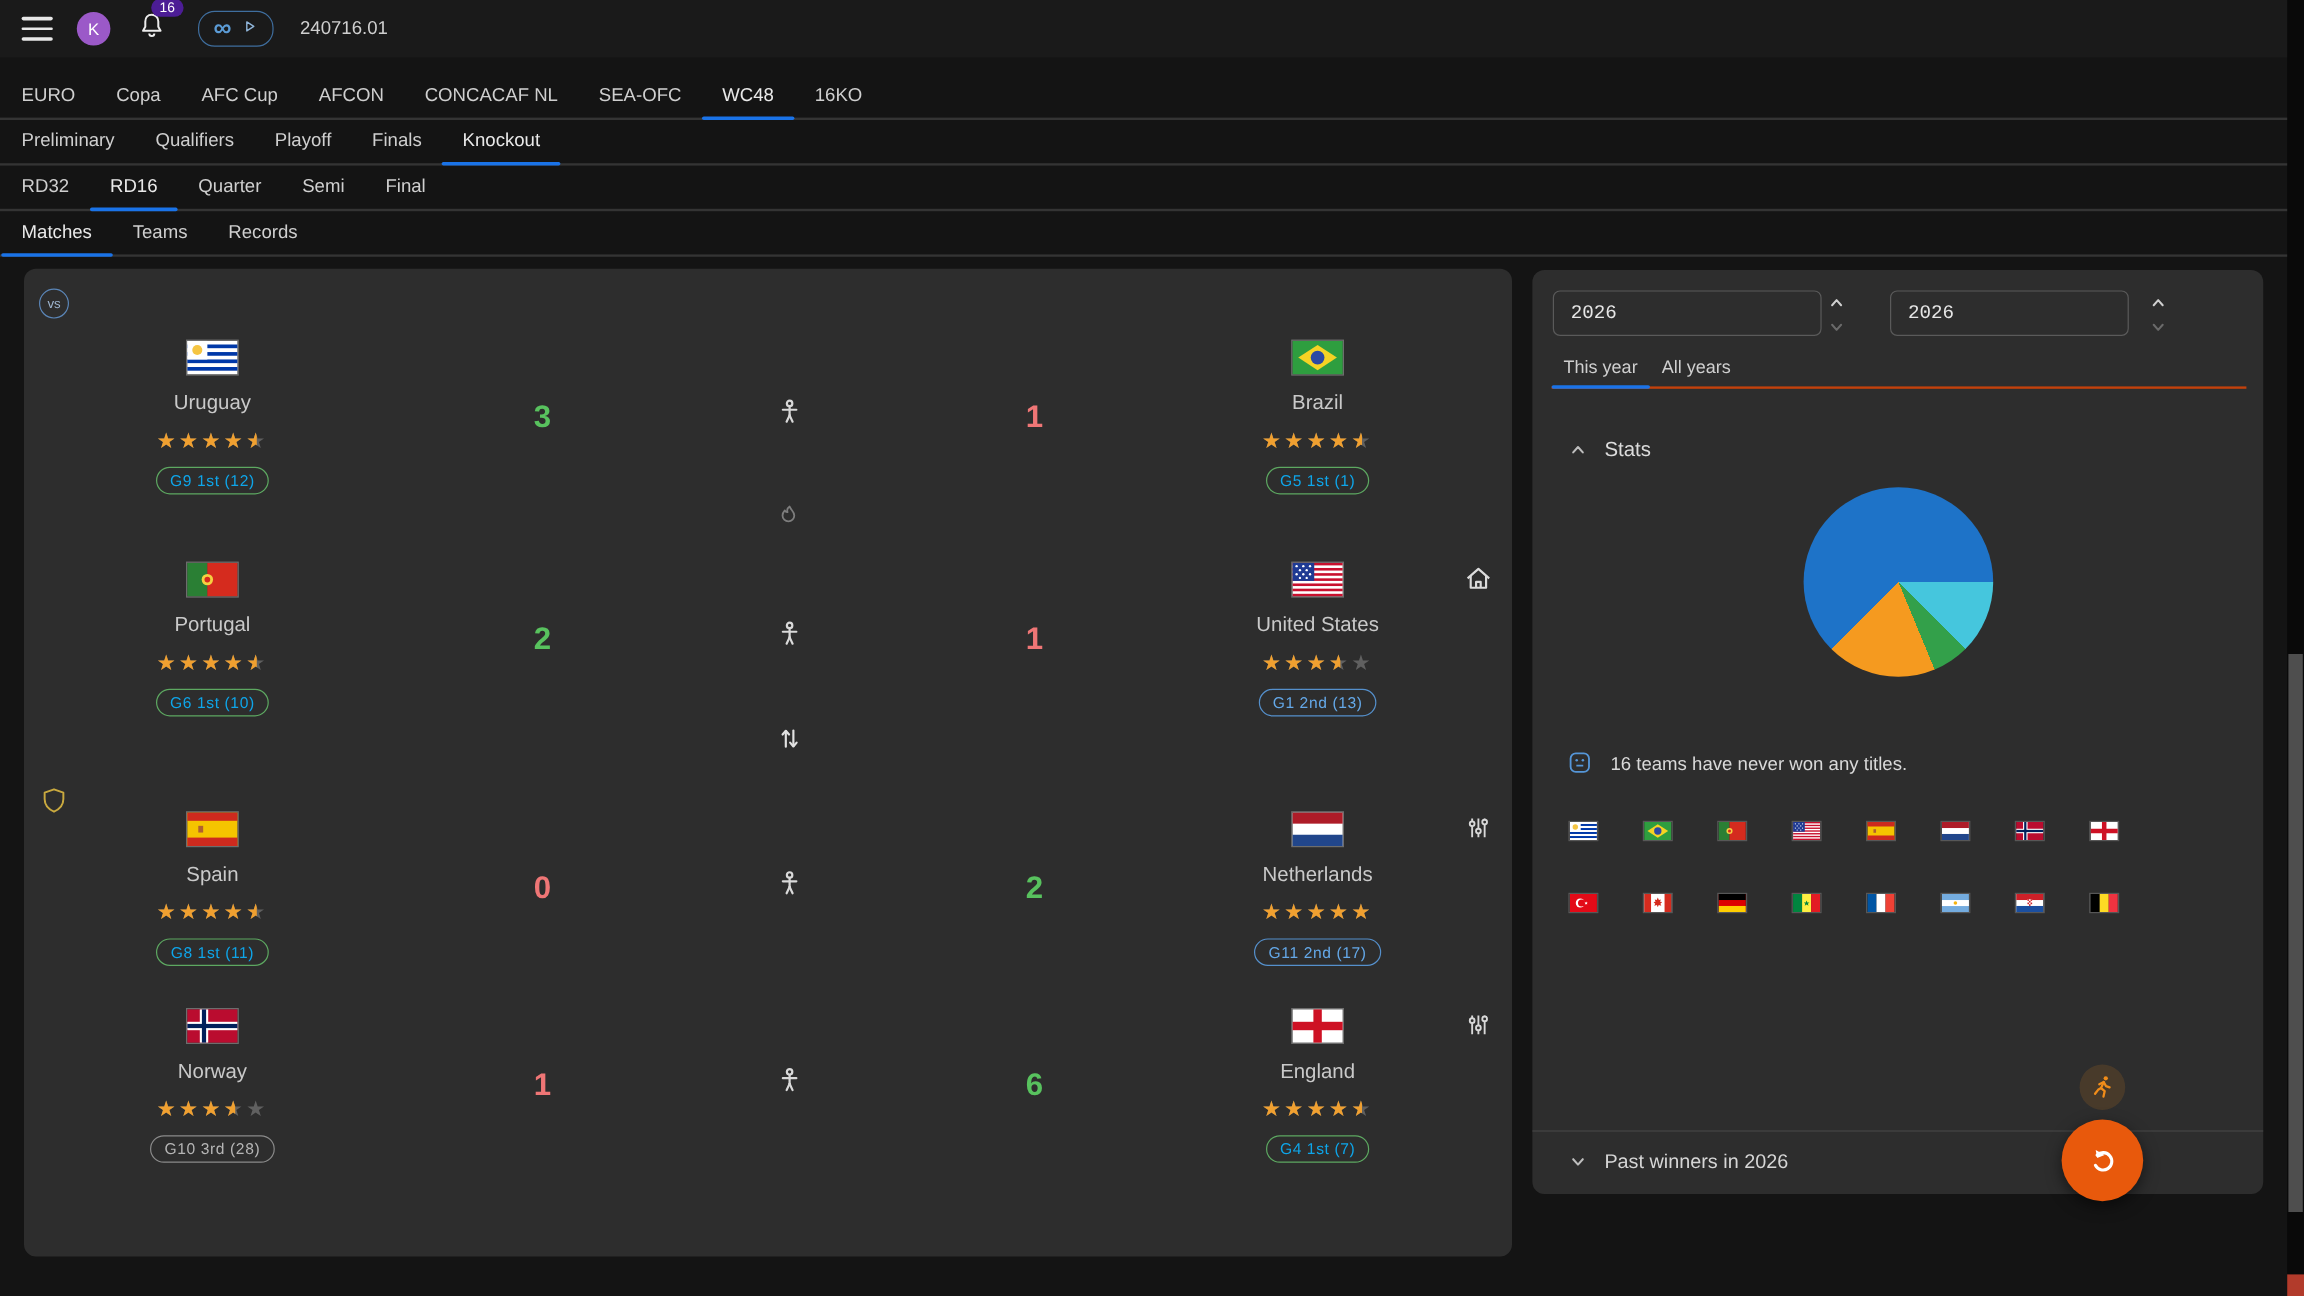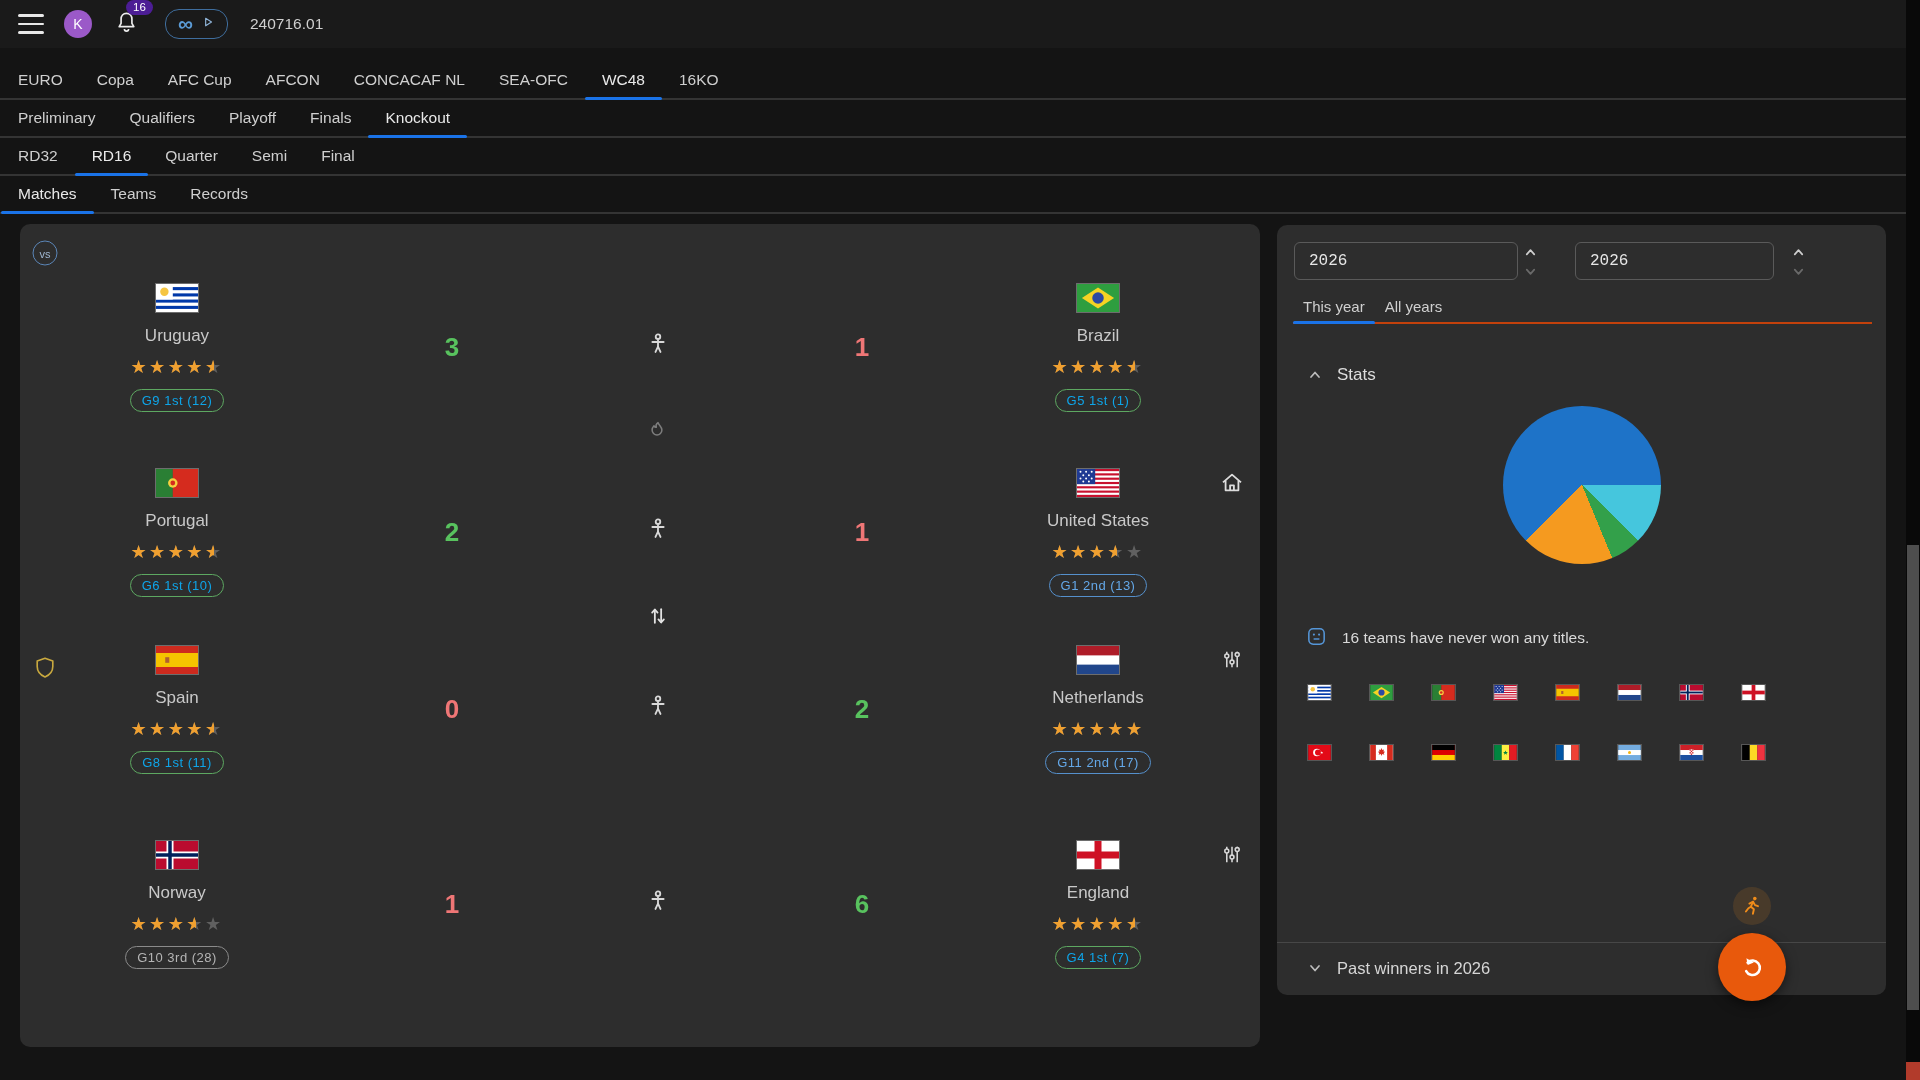--- a/index.html
+++ b/index.html
@@ -234,21 +234,21 @@
           <span class="tbadge blue">G1 2nd (13)</span>
         </div>
         <span class="side-ic"><svg viewBox="0 0 24 24" width="27" height="27">
             <g fill="none" stroke="#dcdcdc" stroke-width="1.6" stroke-linejoin="round">
               <path d="M4 11.5 12 4.5 20 11.5"></path>
               <path d="M6.3 9.8V18.5H17.7V9.8"></path>
               <path d="M10.3 18.5v-4.4h3.4v4.4"></path>
             </g>
           </svg></span>
       </div>
-      <div class="match-row" style="top: 421px;">
+      <div class="match-row" style="top: 452px;">
         <div class="team-col home">
           <span class="flagbox"><svg viewBox="0 0 30 20" width="42" height="28">
               <rect width="30" height="20" fill="#f5c400"></rect>
               <rect width="30" height="5" fill="#cd2a1e"></rect>
               <rect y="15" width="30" height="5" fill="#cd2a1e"></rect>
               <rect x="6.6" y="8" width="2.9" height="4" fill="#b06030"></rect>
             </svg></span>
           <span class="team-name">Spain</span>
           <span class="stars"><span class="sb">★★★★★</span><span class="sf" style="width:90%">★★★★★</span></span>
           <span class="tbadge green">G8 1st (11)</span>

